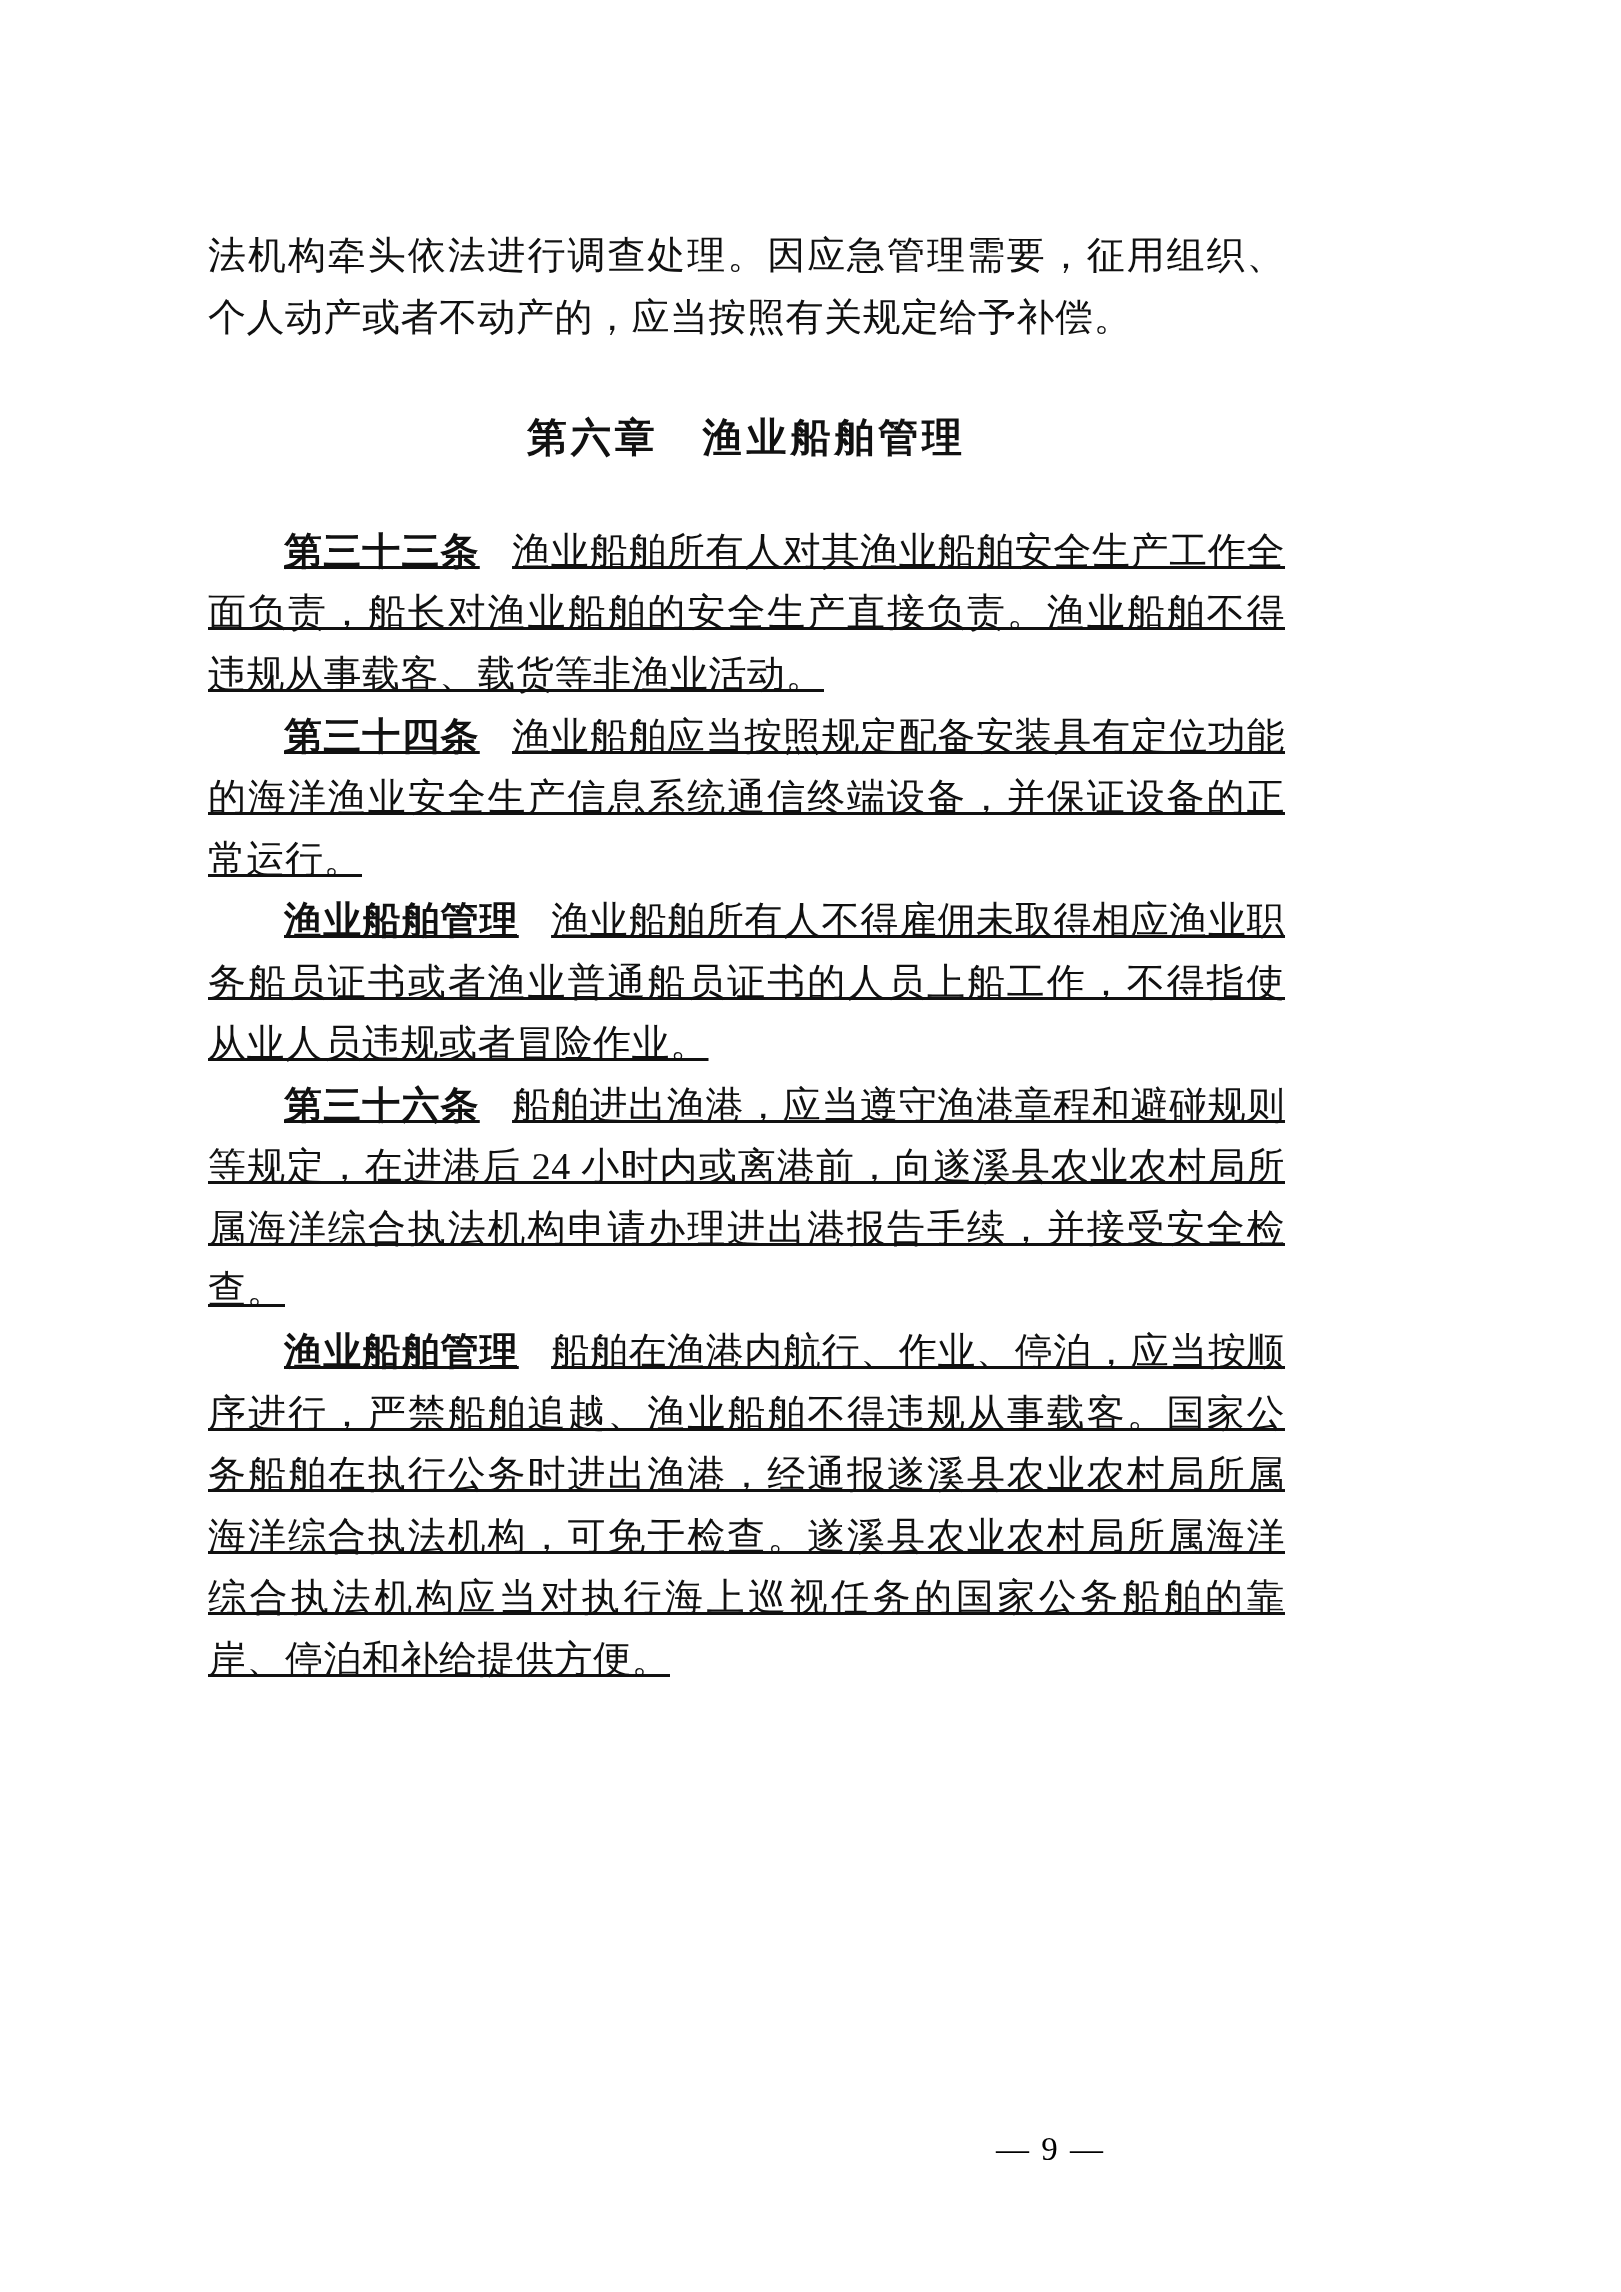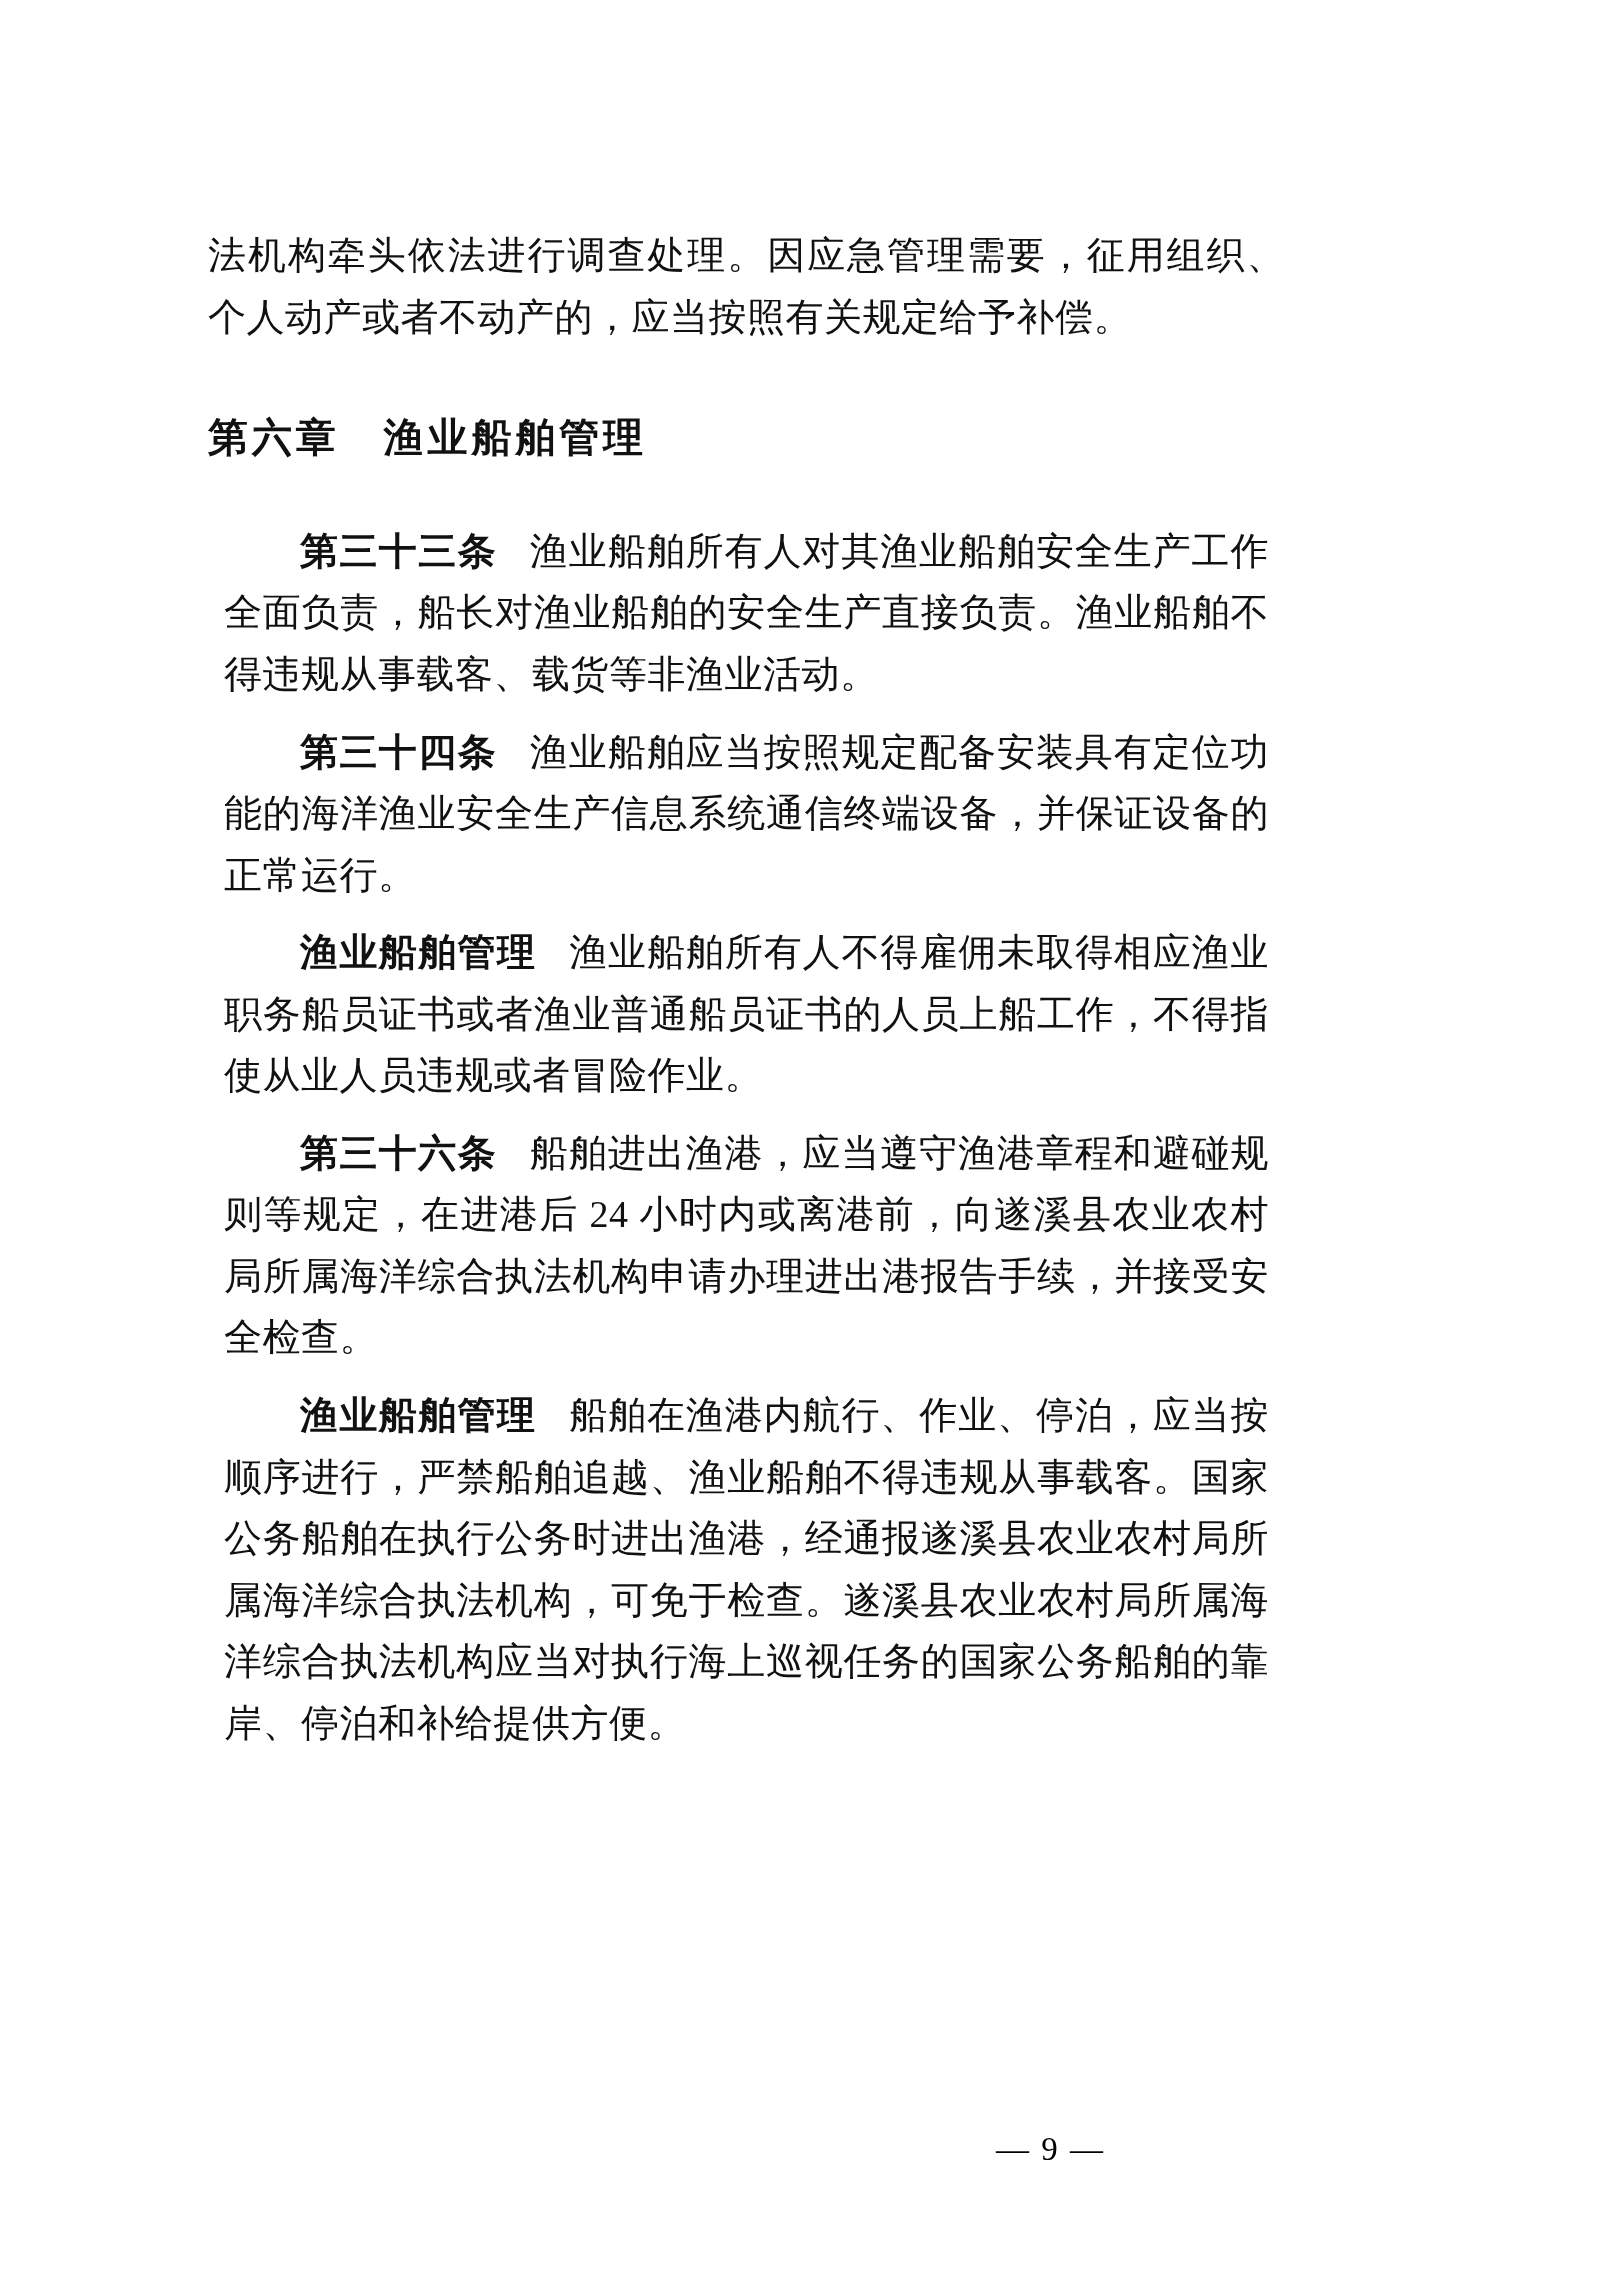--- a/index.html
+++ b/index.html
@@ -30,24 +30,26 @@
     letter-spacing: 0.5px;
     text-align: justify;
     text-justify: inter-ideograph;
     color: #111;
   }
   .cont-para {
     margin: 0;
     text-indent: 0;
   }
   .para {
-    margin: 16px;
+    margin: 0;
     text-indent: 2em;
+    text-decoration: underline;
   }
   .chapter-heading {
+    text-align: center;
     font-size: 40px;
     font-weight: bold;
     margin: 57px 0 51px 0;
     letter-spacing: 3.9px;
     font-family: "Liberation Sans", "DejaVu Sans", sans-serif;
   }
   .art-label {
     font-weight: bold;
     font-family: "Liberation Sans", "DejaVu Sans", sans-serif;
     letter-spacing: 1px;

